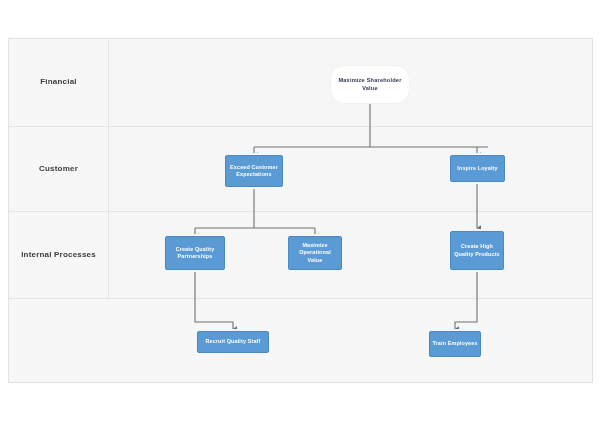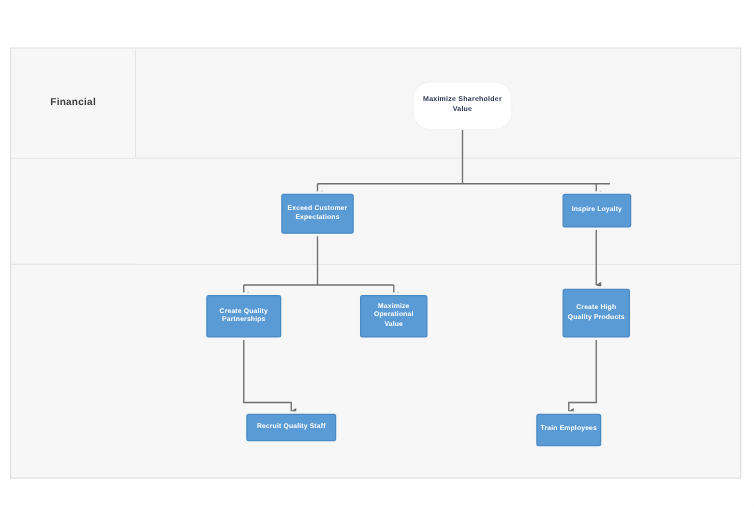--- a/index.html
+++ b/index.html
@@ -91,23 +91,29 @@
 <div id="stage">
 
   <div class="frame">
 
     <div class="row" style="top:0px;height:88px;">
       <div class="row-label">Financial</div>
       <div class="row-body"></div>
     </div>
 
     <div class="row" style="top:88px;height:85px;">
+      <div class="row-label">Customer</div>
       <div class="row-body"></div>
     </div>
 
+    <div class="row" style="top:173px;height:87px;">
+      <div class="row-label">Internal
+Processes</div>
+      <div class="row-body"></div>
+    </div>
 
 
   </div>
 
   <svg id="wires" viewBox="0 0 603 422">
     <defs>
       <marker id="ah" markerWidth="6" markerHeight="6" refX="3.1" refY="4.6" orient="auto" markerUnits="userSpaceOnUse">
         <path d="M0.4,0.6 L3.1,5.0 L5.8,0.6 Z" fill="#707070"></path>
       </marker>
     </defs>

